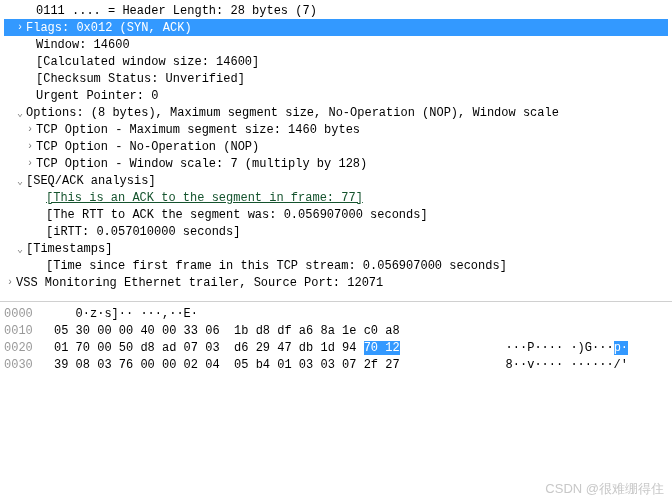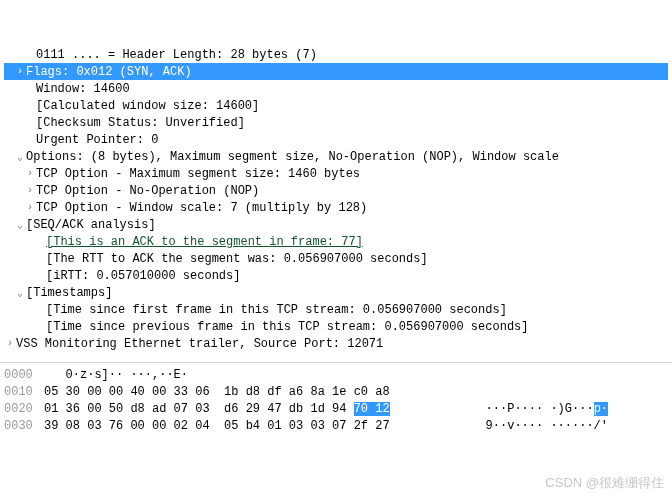--- a/index.html
+++ b/index.html
@@ -5,21 +5,21 @@
   * { margin: 0; padding: 0; box-sizing: border-box; }
   body {
     font-family: "Consolas", "Courier New", monospace;
     font-size: 12px;
     background: #fff;
     width: 672px;
     height: 500px;
     overflow: hidden;
     color: #000;
   }
-  .tree-pane { padding: 2px 4px 6px 4px; margin-top: 44px; }
+  .tree-pane { padding: 2px 4px 6px 4px; }
   .row {
     display: flex;
     align-items: center;
     height: 17px;
     white-space: pre;
   }
   .indent { display: inline-block; }
   .w10 { width: 10px; }
   .exp {
     width: 12px;
@@ -34,29 +34,29 @@
     background: #3399ff;
     color: #fff;
   }
   .row.selected .exp { color: #fff; }
   .link { color: #14532d; text-decoration: underline; cursor: pointer; }
   .divider { height: 1px; background: #d0d0d0; margin: 4px 0 2px 0; }
   .hex-pane {
     padding: 2px 4px;
     line-height: 17px;
   }
-  .hex-row { display: flex; align-items: center; height: 17px; white-space: pre; }
+  .hex-row { display: flex; align-items: center; height: 17px; white-space: pre; gap: 10px; }
   .offset { color: #999; width: 40px; }
   .bytes { flex: 0 0 420px; }
   .ascii { }
   .hl { background: #3399ff; color: #fff; }
   .watermark {
     position: fixed;
     right: 8px;
-    bottom: 8px;
+    bottom: 2px;
     color: #c8c8c8;
     font-family: "Microsoft YaHei", sans-serif;
     font-size: 13px;
     pointer-events: none;
   }
 </style>
 </head>
 <body>
 
 <div class="tree-pane">
@@ -119,46 +119,43 @@
   </div>
 
   <div class="row">
     <span class="indent w10"></span><span class="exp">⌄</span><span>[Timestamps]</span>
   </div>
 
   <div class="row">
     <span class="indent w10"></span><span class="indent w10"></span><span class="indent w10"></span><span class="exp"></span><span>[Time since first frame in this TCP stream: 0.056907000 seconds]</span>
   </div>
 
-  <div class="row">
-    <span class="indent w10"></span><span class="indent w10"></span><span class="indent w10"></span><span class="exp"></span><span>[Time since previous frame in this TCP stream: 0.056907000 seconds]</span>
-  </div>
 
   <div class="row">
     <span class="exp">›</span><span>VSS Monitoring Ethernet trailer, Source Port: 12071</span>
   </div>
 
 </div>
 
 <div class="divider"></div>
 
 <div class="hex-pane">
   <div class="hex-row">
     <span class="offset">0000</span>
     <span class="ascii">   0·z·s]·· ···,··E·</span>
   </div>
   <div class="hex-row">
     <span class="offset">0010</span>
     <span class="bytes"><span>05 30 00 00 40 00 33 06 </span><span> 1b d8 df a6 8a 1e c0 a8</span></span>
   </div>
   <div class="hex-row">
     <span class="offset">0020</span>
-    <span class="bytes"><span>01 36 00 50 d8 ad 07 03 </span><span> d6 29 47 db 1d 94 </span><span class="hl">70 12</span></span>
+    <span class="bytes"><span>01 70 00 50 d8 ad 07 03 </span><span> d6 29 47 db 1d 94 </span><span class="hl">70 12</span></span>
     <span class="ascii"><span>   ···P···· ·)G···</span><span class="hl">p·</span></span>
   </div>
   <div class="hex-row">
     <span class="offset">0030</span>
     <span class="bytes"><span>39 08 03 76 00 00 02 04 </span><span> 05 b4 01 03 03 07 2f 27</span></span>
-    <span class="ascii">   9··v···· ······/'</span>
+    <span class="ascii">   8··v···· ······/'</span>
   </div>
 </div>
 
 <div class="watermark">CSDN @很难绷得住</div>
 
 </body></html>

